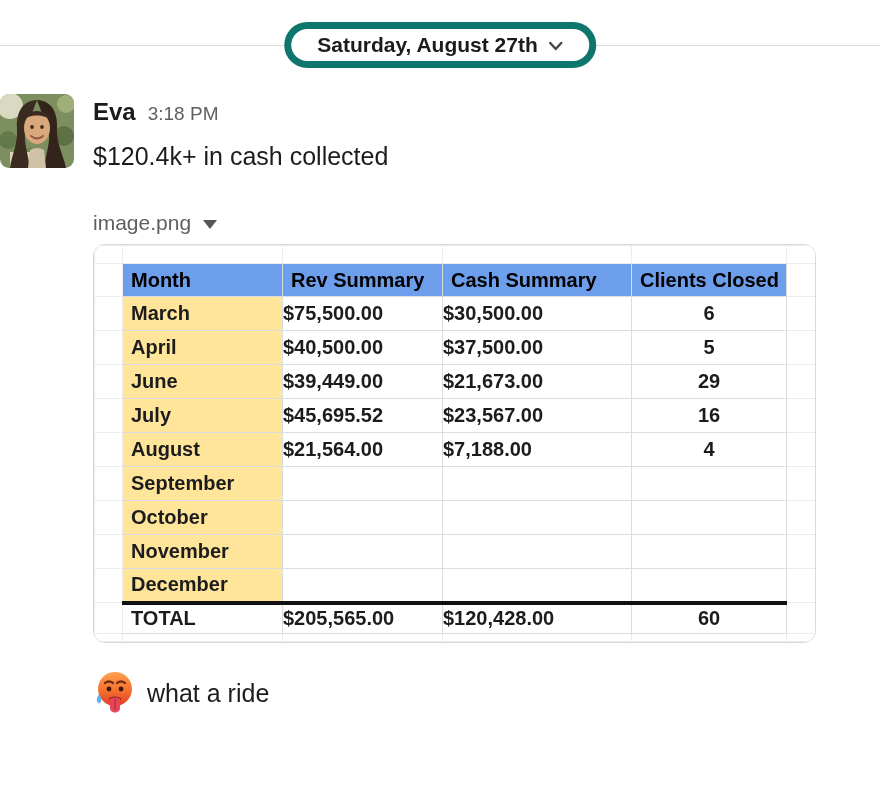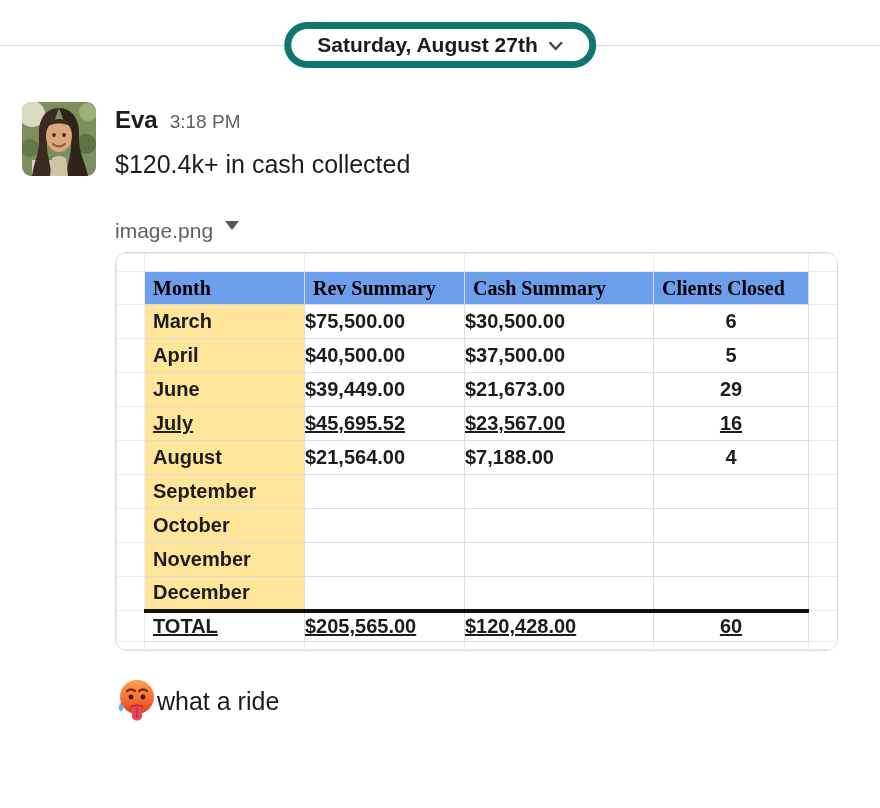--- a/index.html
+++ b/index.html
@@ -22,34 +22,34 @@
     display:flex; align-items:center; gap:10px;
     background:#fff; border:7px solid #0f766e; border-radius:24px;
     height:46px; padding:0 26px;
     font-family:"Liberation Sans", sans-serif;
     font-size:21px; font-weight:bold; color:#1d1c1d;
     cursor:pointer;
   }
   .date-pill svg { margin-top:2px; }
 
   
-  .message { display:flex; margin-top:34px; padding-left:22px; }
+  .message { display:flex; margin-top:26px; }
   .avatar {
     flex:0 0 74px; width:74px; height:74px; border-radius:9px;
     overflow:hidden; cursor:pointer;
   }
   .content { margin-left:19px; width:740px; }
   .msg-header { display:flex; align-items:baseline; gap:12px; padding-top:4px; }
   .username { font-size:24px; font-weight:bold; color:#1d1c1d; cursor:pointer; }
   .timestamp { font-size:19px; color:var(--text-secondary,#616061); cursor:pointer; }
   .msg-text { margin-top:9px; font-size:25px; line-height:43px; color:#1d1c1d; }
 
   
   .attachment-header {
-    margin-top:33px; display:flex; align-items:flex-start; gap:12px;
+    margin-top:33px; display:flex; align-items:center; gap:12px;
     font-size:21px; color:var(--text-secondary,#616061); cursor:pointer; width:max-content;
   }
   .tri {
     width:0; height:0; display:inline-block;
     border-left:7px solid transparent; border-right:7px solid transparent;
     border-top:9px solid #565656; margin-top:2px;
   }
   .image-card {
     margin-top:9px; width:723px;
     border:1px solid #d9d9d9; border-radius:12px;
@@ -58,29 +58,29 @@
 
   
   table.sheet { border-collapse:collapse; table-layout:fixed; width:721px;
     font-family:"Liberation Sans", sans-serif; }
   table.sheet td {
     border:1px solid var(--gridline,#dadce0);
     font-size:20px; font-weight:bold; color:#1c1c1e;
     overflow:hidden; white-space:nowrap;
   }
   table.sheet td.m { border-color:var(--margin-gridline,#ececec); background:#fff; }
-  table.sheet td.hd { background:var(--header-bg,#6d9eeb); color:#000; padding-left:8px;font-family:Liberation Serif, serif; }
+  table.sheet td.hd { background:var(--header-bg,#6d9eeb); color:#000; padding-left:8px; }
   table.sheet td.month { background:var(--month-bg,#ffe599); padding-left:8px; }
   table.sheet td.num { padding-right:10px; }
   table.sheet td.cnt { text-align:center; }
   table.sheet td.tlabel { padding-left:8px; }
   table.sheet tr.dec td.c { border-bottom:4px solid var(--thick,#111); }
 
   
-  .closing { margin-top:27px; display:flex; align-items:center; gap:0; }
+  .closing { margin-top:27px; display:flex; align-items:center; gap:12px; }
   .closing .txt { font-size:25px; color:#1d1c1d; }
 </style>
 </head>
 <body>
 
 <div class="page">
 
   <div class="date-divider">
     <div class="divider-line"></div>
     <button class="date-pill">
@@ -171,21 +171,21 @@
                 <td class="m"></td>
               </tr>
               <tr style="height: 34px;">
                 <td class="m"></td>
                 <td class="month c">June</td>
                 <td class="num c">$39,449.00</td>
                 <td class="num c">$21,673.00</td>
                 <td class="cnt c">29</td>
                 <td class="m"></td>
               </tr>
-              <tr style="height: 34px; text-decoration: underline;">
+              <tr style="height: 34px;">
                 <td class="m"></td>
                 <td class="month c">July</td>
                 <td class="num c">$45,695.52</td>
                 <td class="num c">$23,567.00</td>
                 <td class="cnt c">16</td>
                 <td class="m"></td>
               </tr>
               <tr style="height: 34px;">
                 <td class="m"></td>
                 <td class="month c">August</td>
@@ -219,21 +219,21 @@
                 <td class="m"></td>
               </tr>
               <tr class="dec" style="height: 34px;">
                 <td class="m"></td>
                 <td class="month c">December</td>
                 <td class="num c"></td>
                 <td class="num c"></td>
                 <td class="cnt c"></td>
                 <td class="m"></td>
               </tr>
-              <tr style="height: 31px; text-decoration: underline;">
+              <tr style="height: 31px;">
                 <td class="m"></td>
                 <td class="tlabel c">TOTAL</td>
                 <td class="num c">$205,565.00</td>
                 <td class="num c">$120,428.00</td>
                 <td class="cnt c">60</td>
                 <td class="m"></td>
               </tr>
               <tr style="height: 8px;">
                 <td class="m"></td>
                 <td class="m"></td>

